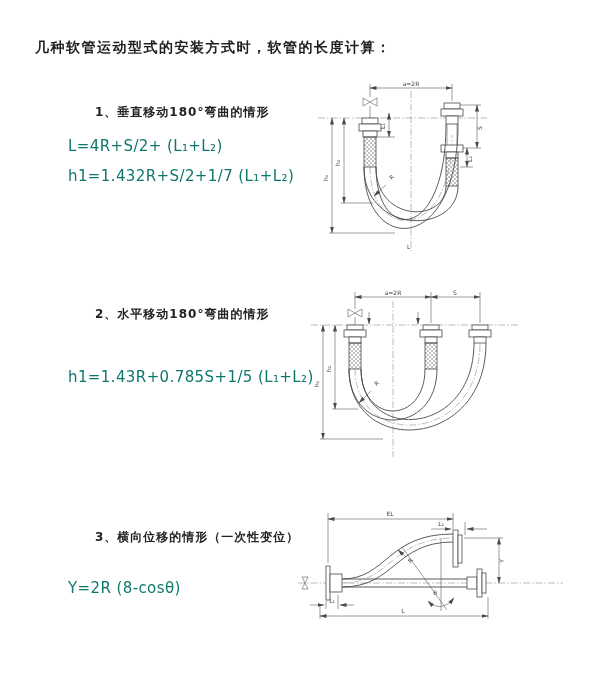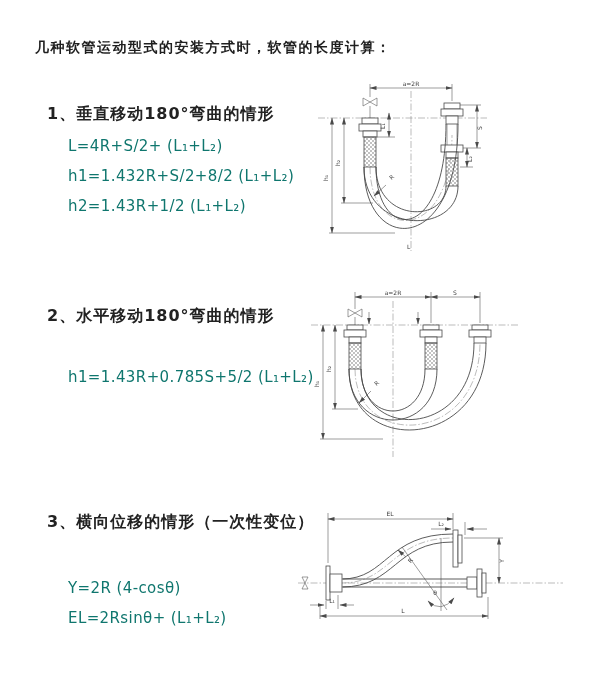--- a/index.html
+++ b/index.html
@@ -1,47 +1,45 @@
 <!DOCTYPE html>
 <html><head>
 <meta charset="utf-8">
 <style>
   html,body{margin:0;padding:0;background:#e9e9e9;}
   .page{position:relative;width:600px;height:675px;background:#ffffff;overflow:hidden;
         font-family:"DejaVu Sans","Liberation Sans",sans-serif;color:#2b2b2b;}
   .title{position:absolute;left:35px;top:16px;font-size:14px;font-weight:bold;
          letter-spacing:1.5px;color:#1f1f1f;margin-top:23px;}
-  .h{position:absolute;font-size:16px;font-weight:bold;letter-spacing:1px;color:#222;}
+  .h{position:absolute;font-size:12px;font-weight:bold;letter-spacing:1px;color:#222;margin-left:48px;}
   .f{position:absolute;font-size:15px;letter-spacing:.4px;color:#0f766e;}
   svg.diag{position:absolute;}
   svg.diag text{font-family:"DejaVu Sans","Liberation Sans",sans-serif;fill:#3a3a3a;font-size:6px;}
   .cl{stroke:#8f8f8f;stroke-width:.6;fill:none;stroke-dasharray:7 2 1.5 2;}
   .tn{stroke:#5c5c5c;stroke-width:.6;fill:none;}
   .hs{stroke:#4a4a4a;stroke-width:.9;fill:none;}
   .fit{fill:#ffffff;stroke:#4a4a4a;stroke-width:.8;}
   .brd{stroke:#4a4a4a;stroke-width:.8;}
 </style>
 </head>
 <body>
 
 <div class="page">
 
   <div class="title">几种软管运动型式的安装方式时，软管的长度计算：</div>
 
   <div class="h" style="left:47px;top:104px">1、垂直移动180°弯曲的情形</div>
   <div class="f" style="left:68px;top:137px">L=4R+S/2+ (L₁+L₂)</div>
-  <div class="f" style="left:68px;top:167px">h1=1.432R+S/2+8/2 (L₁+L₂)</div>
-  <div class="f" style="left:68px;top:197px">h2=1.43R+1/2 (L₁+L₂)</div>
+  <div class="f" style="left:68px;top:167px">h1=1.432R+S/2+1/7 (L₁+L₂)</div>
 
   <div class="h" style="left:47px;top:306px">2、水平移动180°弯曲的情形</div>
-  <div class="f" style="left:68px;top:368px">h1=1.43R+0.785S+5/2 (L₁+L₂)</div>
-
-  <div class="h" style="left:47px;top:512px">3、横向位移的情形（一次性变位）</div>
-  <div class="f" style="left:68px;top:579px">Y=2R (4-cosθ)</div>
-  <div class="f" style="left:68px;top:609px">EL=2Rsinθ+ (L₁+L₂)</div>
+  <div class="f" style="left:68px;top:368px">h1=1.43R+0.785S+1/5 (L₁+L₂)</div>
+
+  <div class="h" style="left:47px;top:529px">3、横向位移的情形（一次性变位）</div>
+  <div class="f" style="left:68px;top:579px">Y=2R (8-cosθ)</div>
 
   <svg class="diag" style="left:315px;top:75px" width="210" height="180" viewBox="0 0 210 180">
     <defs>
       <marker id="m1" markerWidth="8" markerHeight="6" refX="6.5" refY="2.5" orient="auto-start-reverse" markerUnits="userSpaceOnUse">
         <path d="M0,0.5 L7,2.5 L0,4.5 Z" fill="#4a4a4a"></path>
       </marker>
       <pattern id="p1" width="4" height="4" patternUnits="userSpaceOnUse">
         <path d="M0,0 L4,4 M4,0 L0,4" stroke="#999" stroke-width="0.6"></path>
       </pattern>
     </defs>

